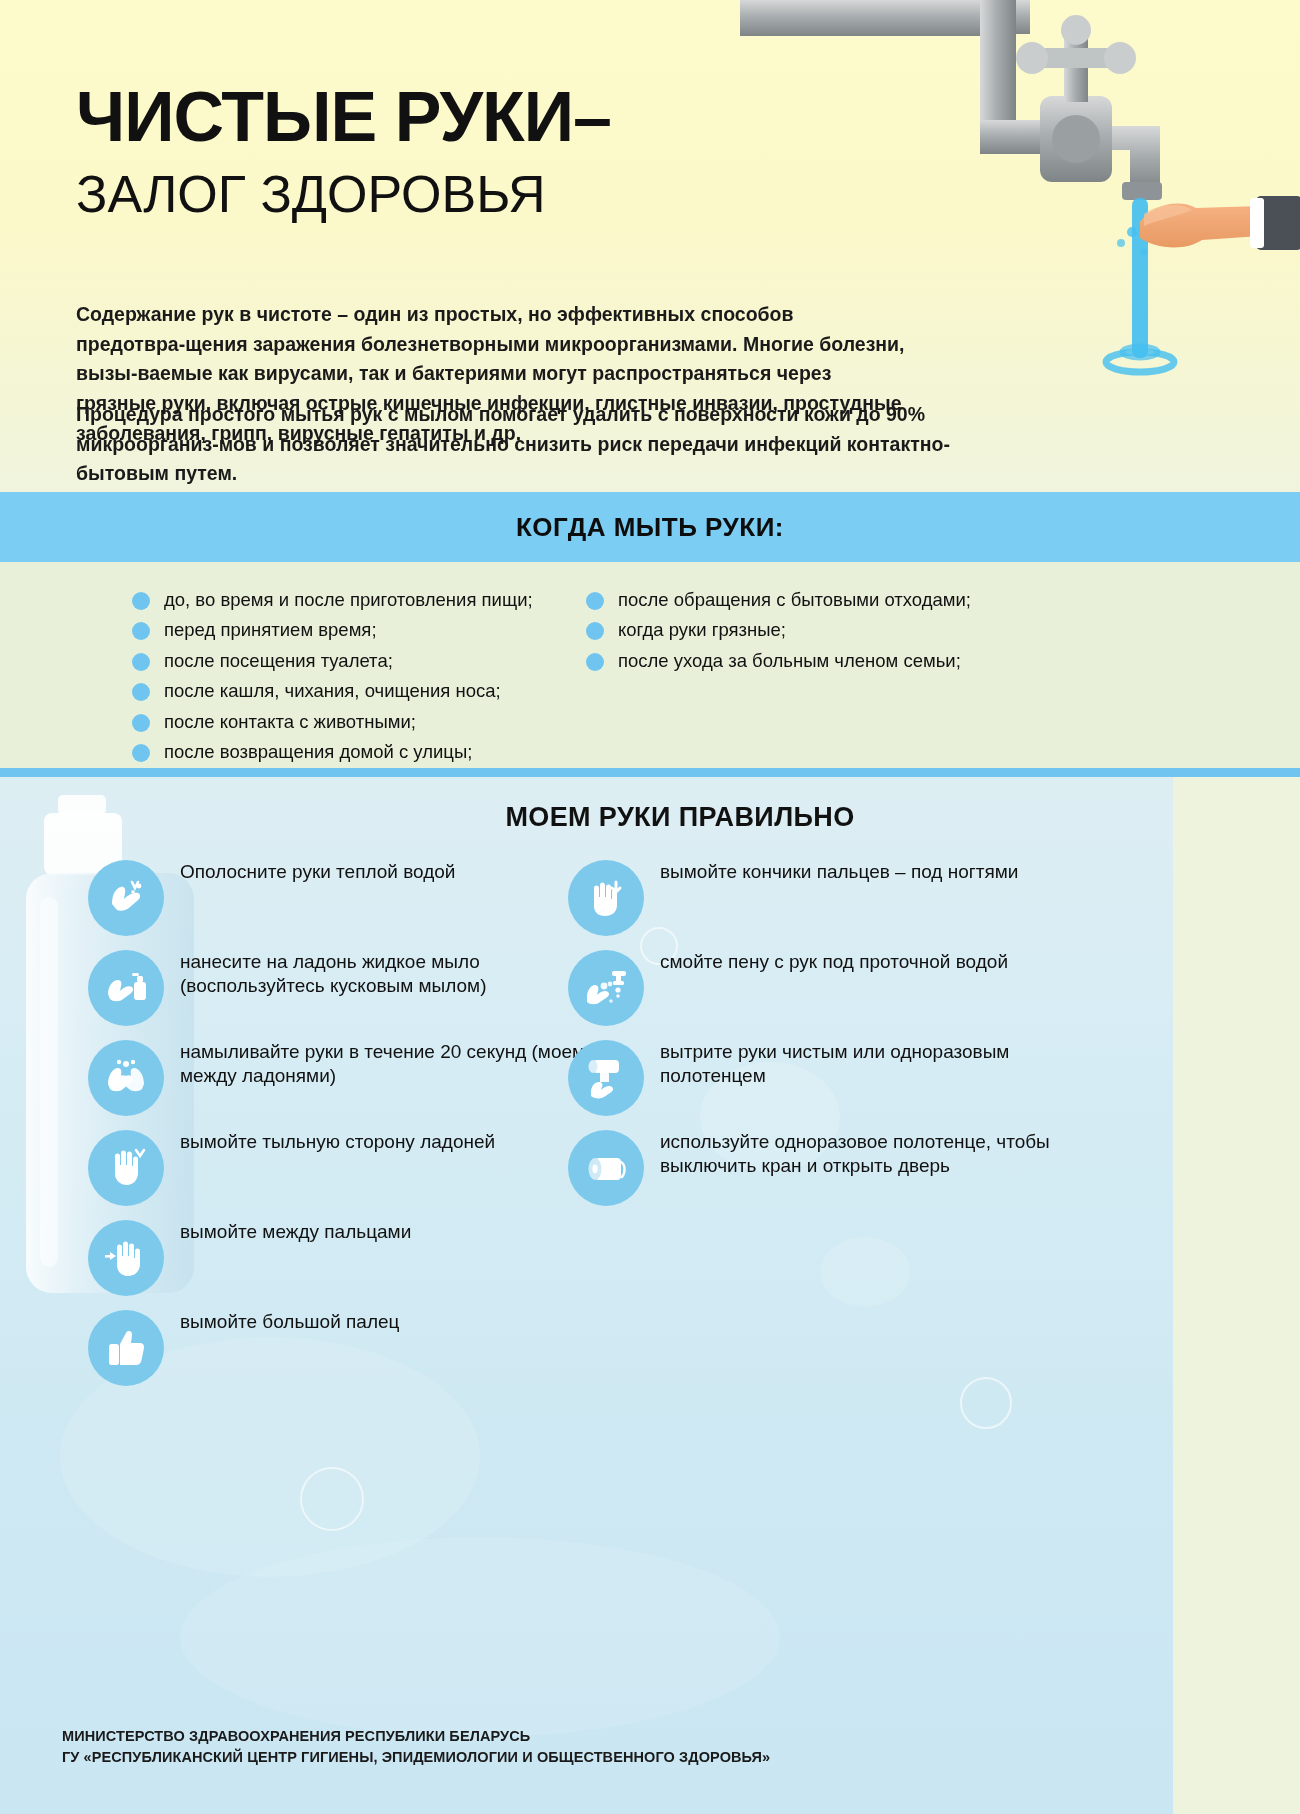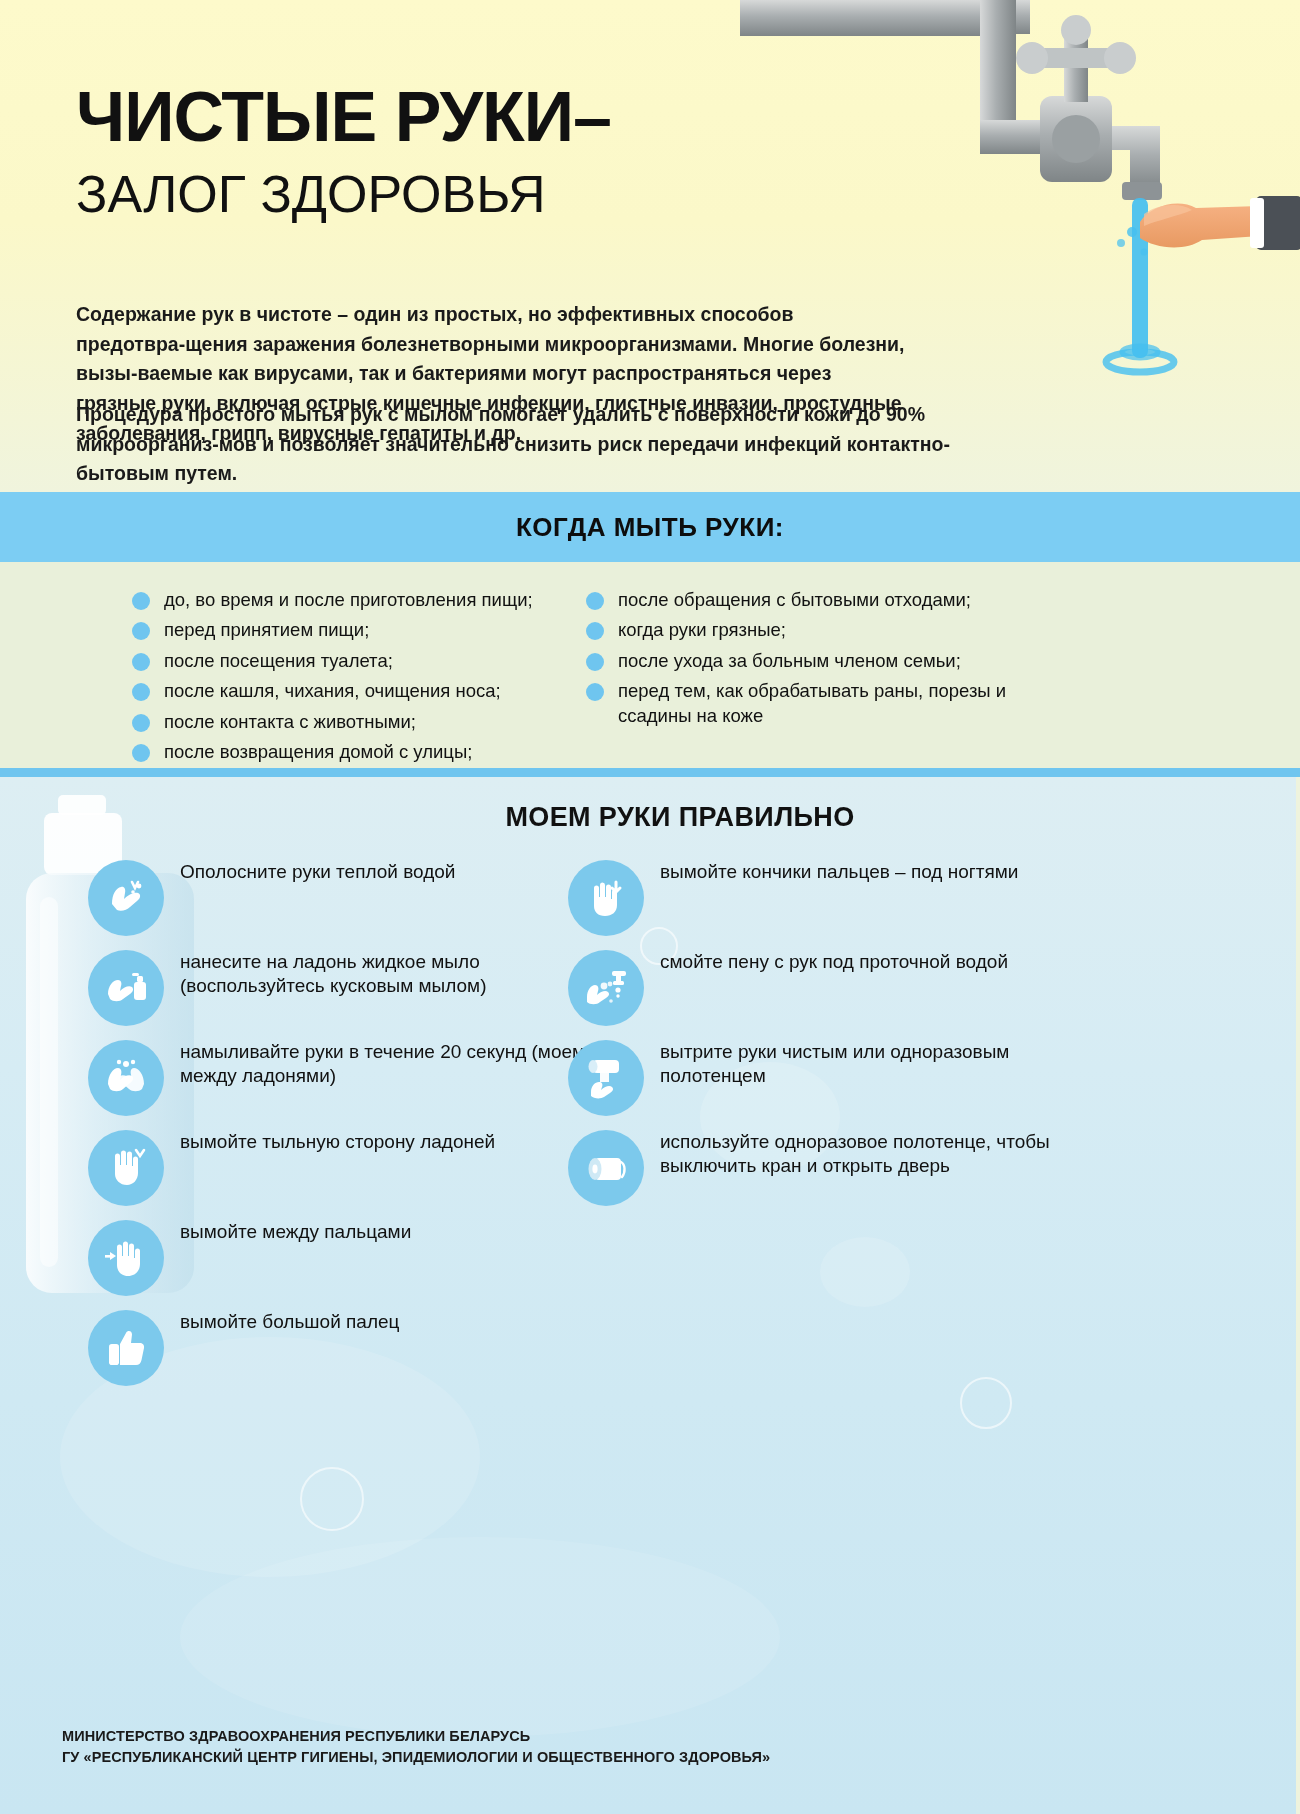--- a/index.html
+++ b/index.html
@@ -72,21 +72,21 @@
   }
   .bullet-text{font-size:18.5px;color:#111;line-height:1.32;}
 
   
   .sep{
     position:absolute;left:0;top:768px;width:1300px;height:9px;background:#6fc5ef;
   }
 
   
   .wash{
-    position:absolute;left:0;top:777px;width:1296px;height:1037px;
+    position:absolute;left:0;top:777px;width:1173px;height:1037px;
     background:linear-gradient(180deg,#ddeef3 0%,#d6ecf4 28%,#cfe9f3 60%,#c9e6f2 100%);
     overflow:hidden;
   }
   .wash-title{
     position:absolute;left:0;top:25px;width:1300px;
     text-align:center;
     font-size:27px;font-weight:800;color:#111;letter-spacing:0.4px;
   }
   .wash-title span{padding-left:60px;}
 
@@ -201,21 +201,21 @@
 
   <div class="when-body">
     <div class="when-cols">
       <div class="when-col left">
         <div class="bullet-row">
           <span class="dot"></span>
           <span class="bullet-text">до, во время и после приготовления пищи;</span>
         </div>
         <div class="bullet-row">
           <span class="dot"></span>
-          <span class="bullet-text">перед принятием пищи;</span>
+          <span class="bullet-text">перед принятием время;</span>
         </div>
         <div class="bullet-row">
           <span class="dot"></span>
           <span class="bullet-text">после посещения туалета;</span>
         </div>
         <div class="bullet-row">
           <span class="dot"></span>
           <span class="bullet-text">после кашля, чихания, очищения носа;</span>
         </div>
         <div class="bullet-row">
@@ -233,24 +233,20 @@
           <span class="dot"></span>
           <span class="bullet-text">после обращения с бытовыми отходами;</span>
         </div>
         <div class="bullet-row">
           <span class="dot"></span>
           <span class="bullet-text">когда руки грязные;</span>
         </div>
         <div class="bullet-row">
           <span class="dot"></span>
           <span class="bullet-text">после ухода за больным членом семьи;</span>
-        </div>
-        <div class="bullet-row">
-          <span class="dot"></span>
-          <span class="bullet-text">перед тем, как обрабатывать раны, порезы и ссадины на коже</span>
         </div>
       </div>
     </div>
   </div>
 
   <div class="sep"></div>
 
   <div class="wash">
 
     <div class="blob" style="left:700px;top:285px;width:140px;height:110px;opacity:.35;"></div>

